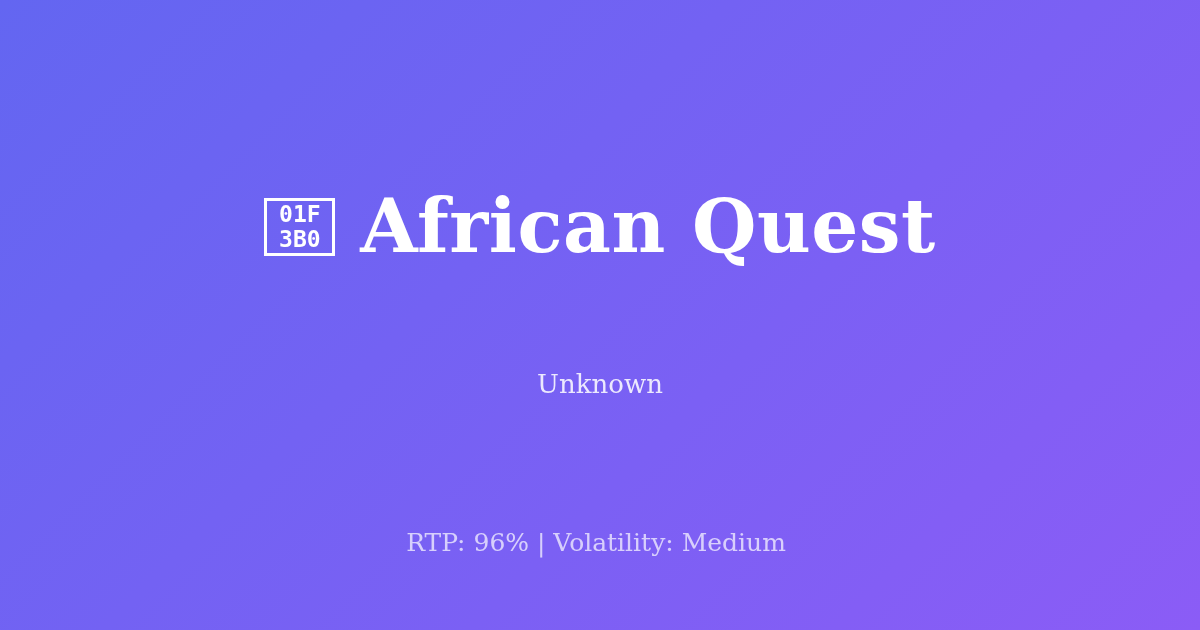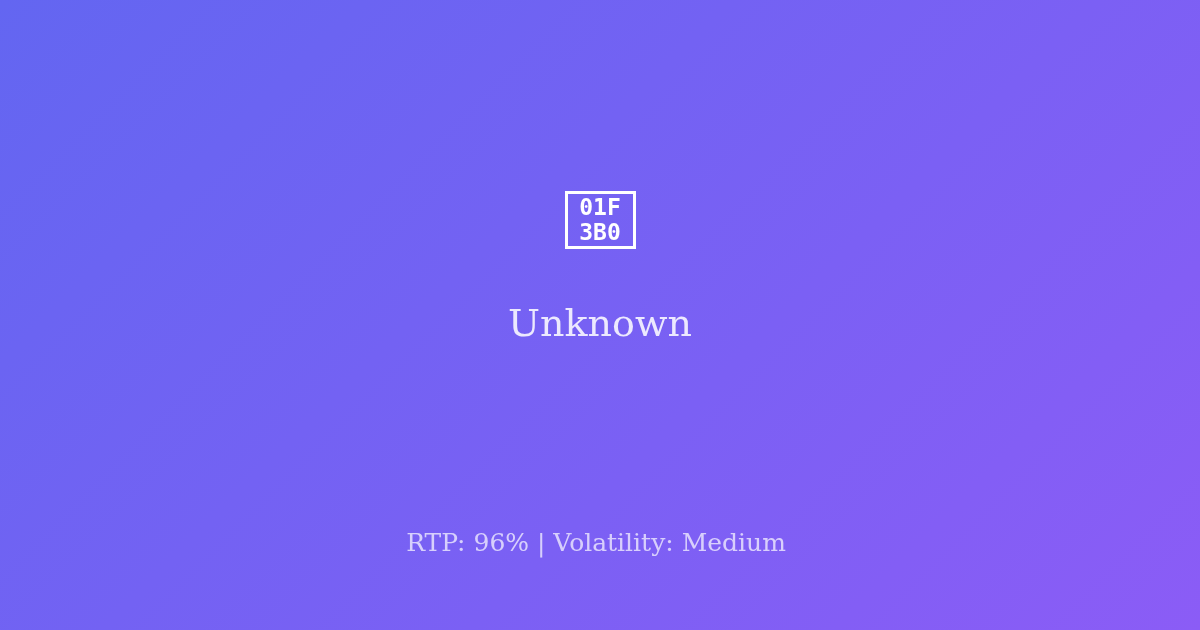--- a/index.html
+++ b/index.html
@@ -78,21 +78,21 @@
     font-weight: 700;
     line-height: 1.08;
     color: #ffffff;
     white-space: nowrap;
     letter-spacing: 0.5px;
   }
 
   .subtitle {
     margin-top: 52px;
     font-family: "DejaVu Serif", "Liberation Serif", serif;
-    font-size: 38px;
+    font-size: 26px;
     font-weight: 400;
     line-height: 1.2;
     color: rgba(255, 255, 255, 0.86);
     white-space: nowrap;
     text-align: center;
   }
 
   
   .meta {
     position: absolute;
@@ -115,20 +115,21 @@
 
   <div class="hero">
 
     <div class="title-row">
 
       <span class="tofu">
         <span>01F</span>
         <span>3B0</span>
       </span>
 
+      <h1 class="title-text">African Quest</h1>
 
     </div>
 
     <div class="subtitle">Unknown</div>
 
   </div>
 
   <div class="meta">RTP: 96% | Volatility: Medium</div>
 
 </div>

